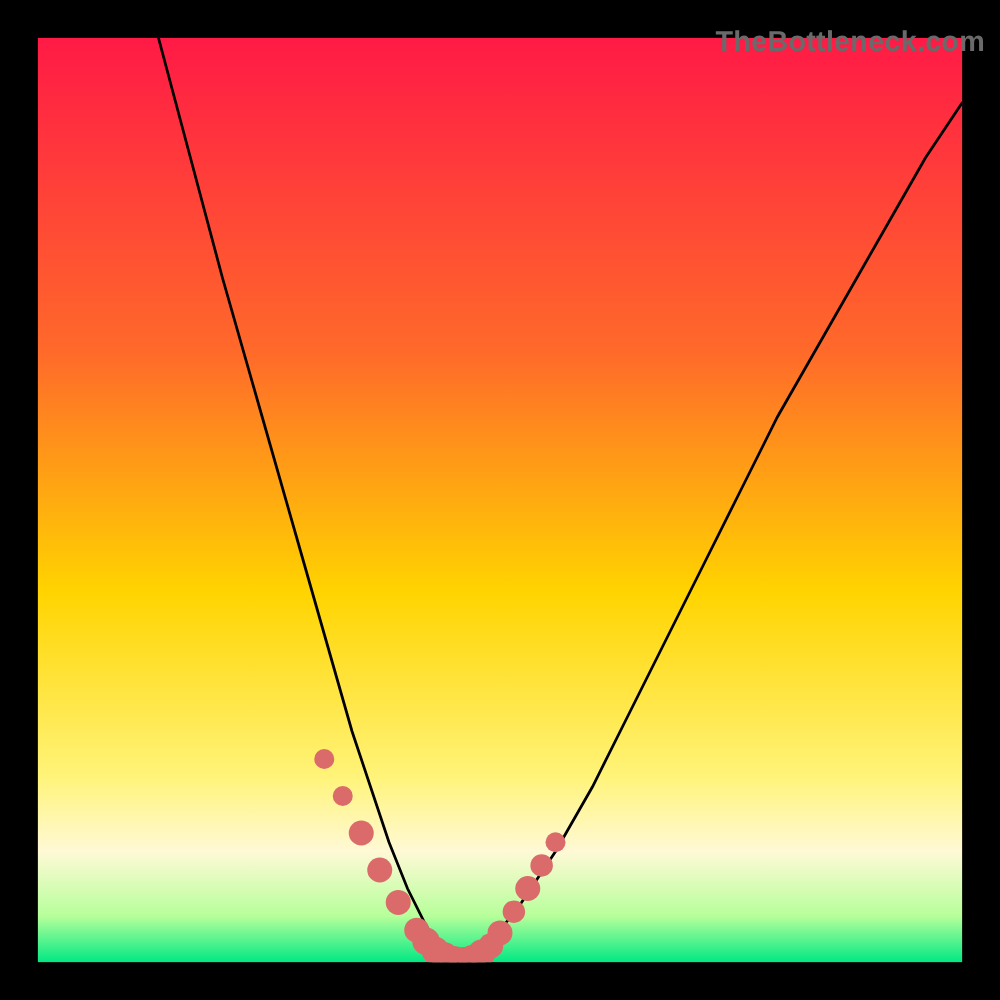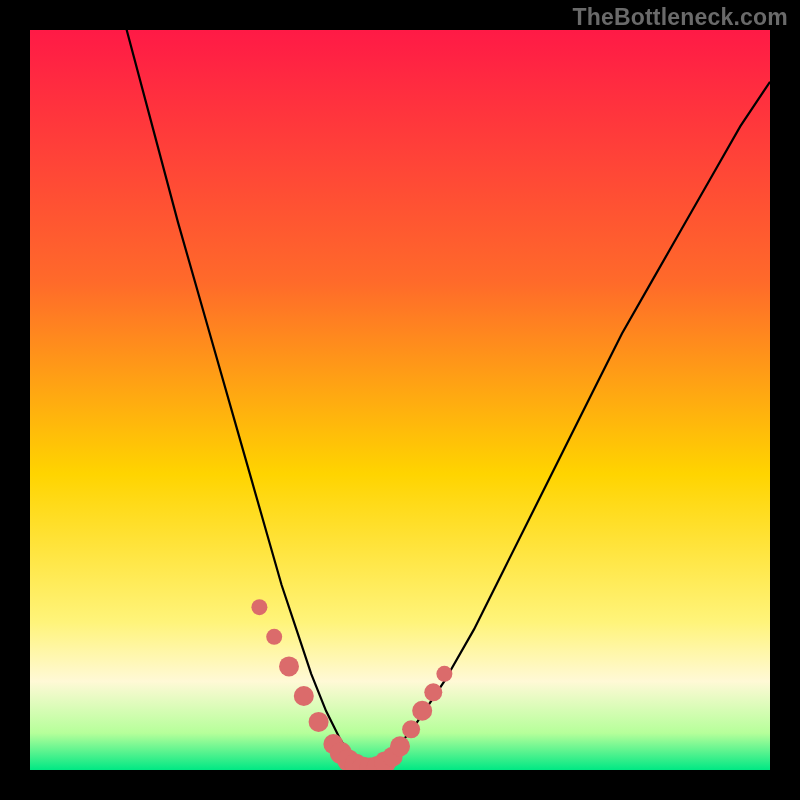--- a/index.html
+++ b/index.html
@@ -12,21 +12,21 @@
     font-family: Arial, Helvetica, sans-serif;
   }
   .frame {
     position: relative;
     width: 800px;
     height: 800px;
     background: #000;
   }
   .watermark {
     position: absolute;
-    top: 4px;
+    top: 20px;
     right: 12px;
     color: #6a6a6a;
     font-size: 23px;
     font-weight: 600;
     letter-spacing: 0.2px;
     z-index: 10;
   }
   .plot-area {
     position: absolute;
     left: 30px;

